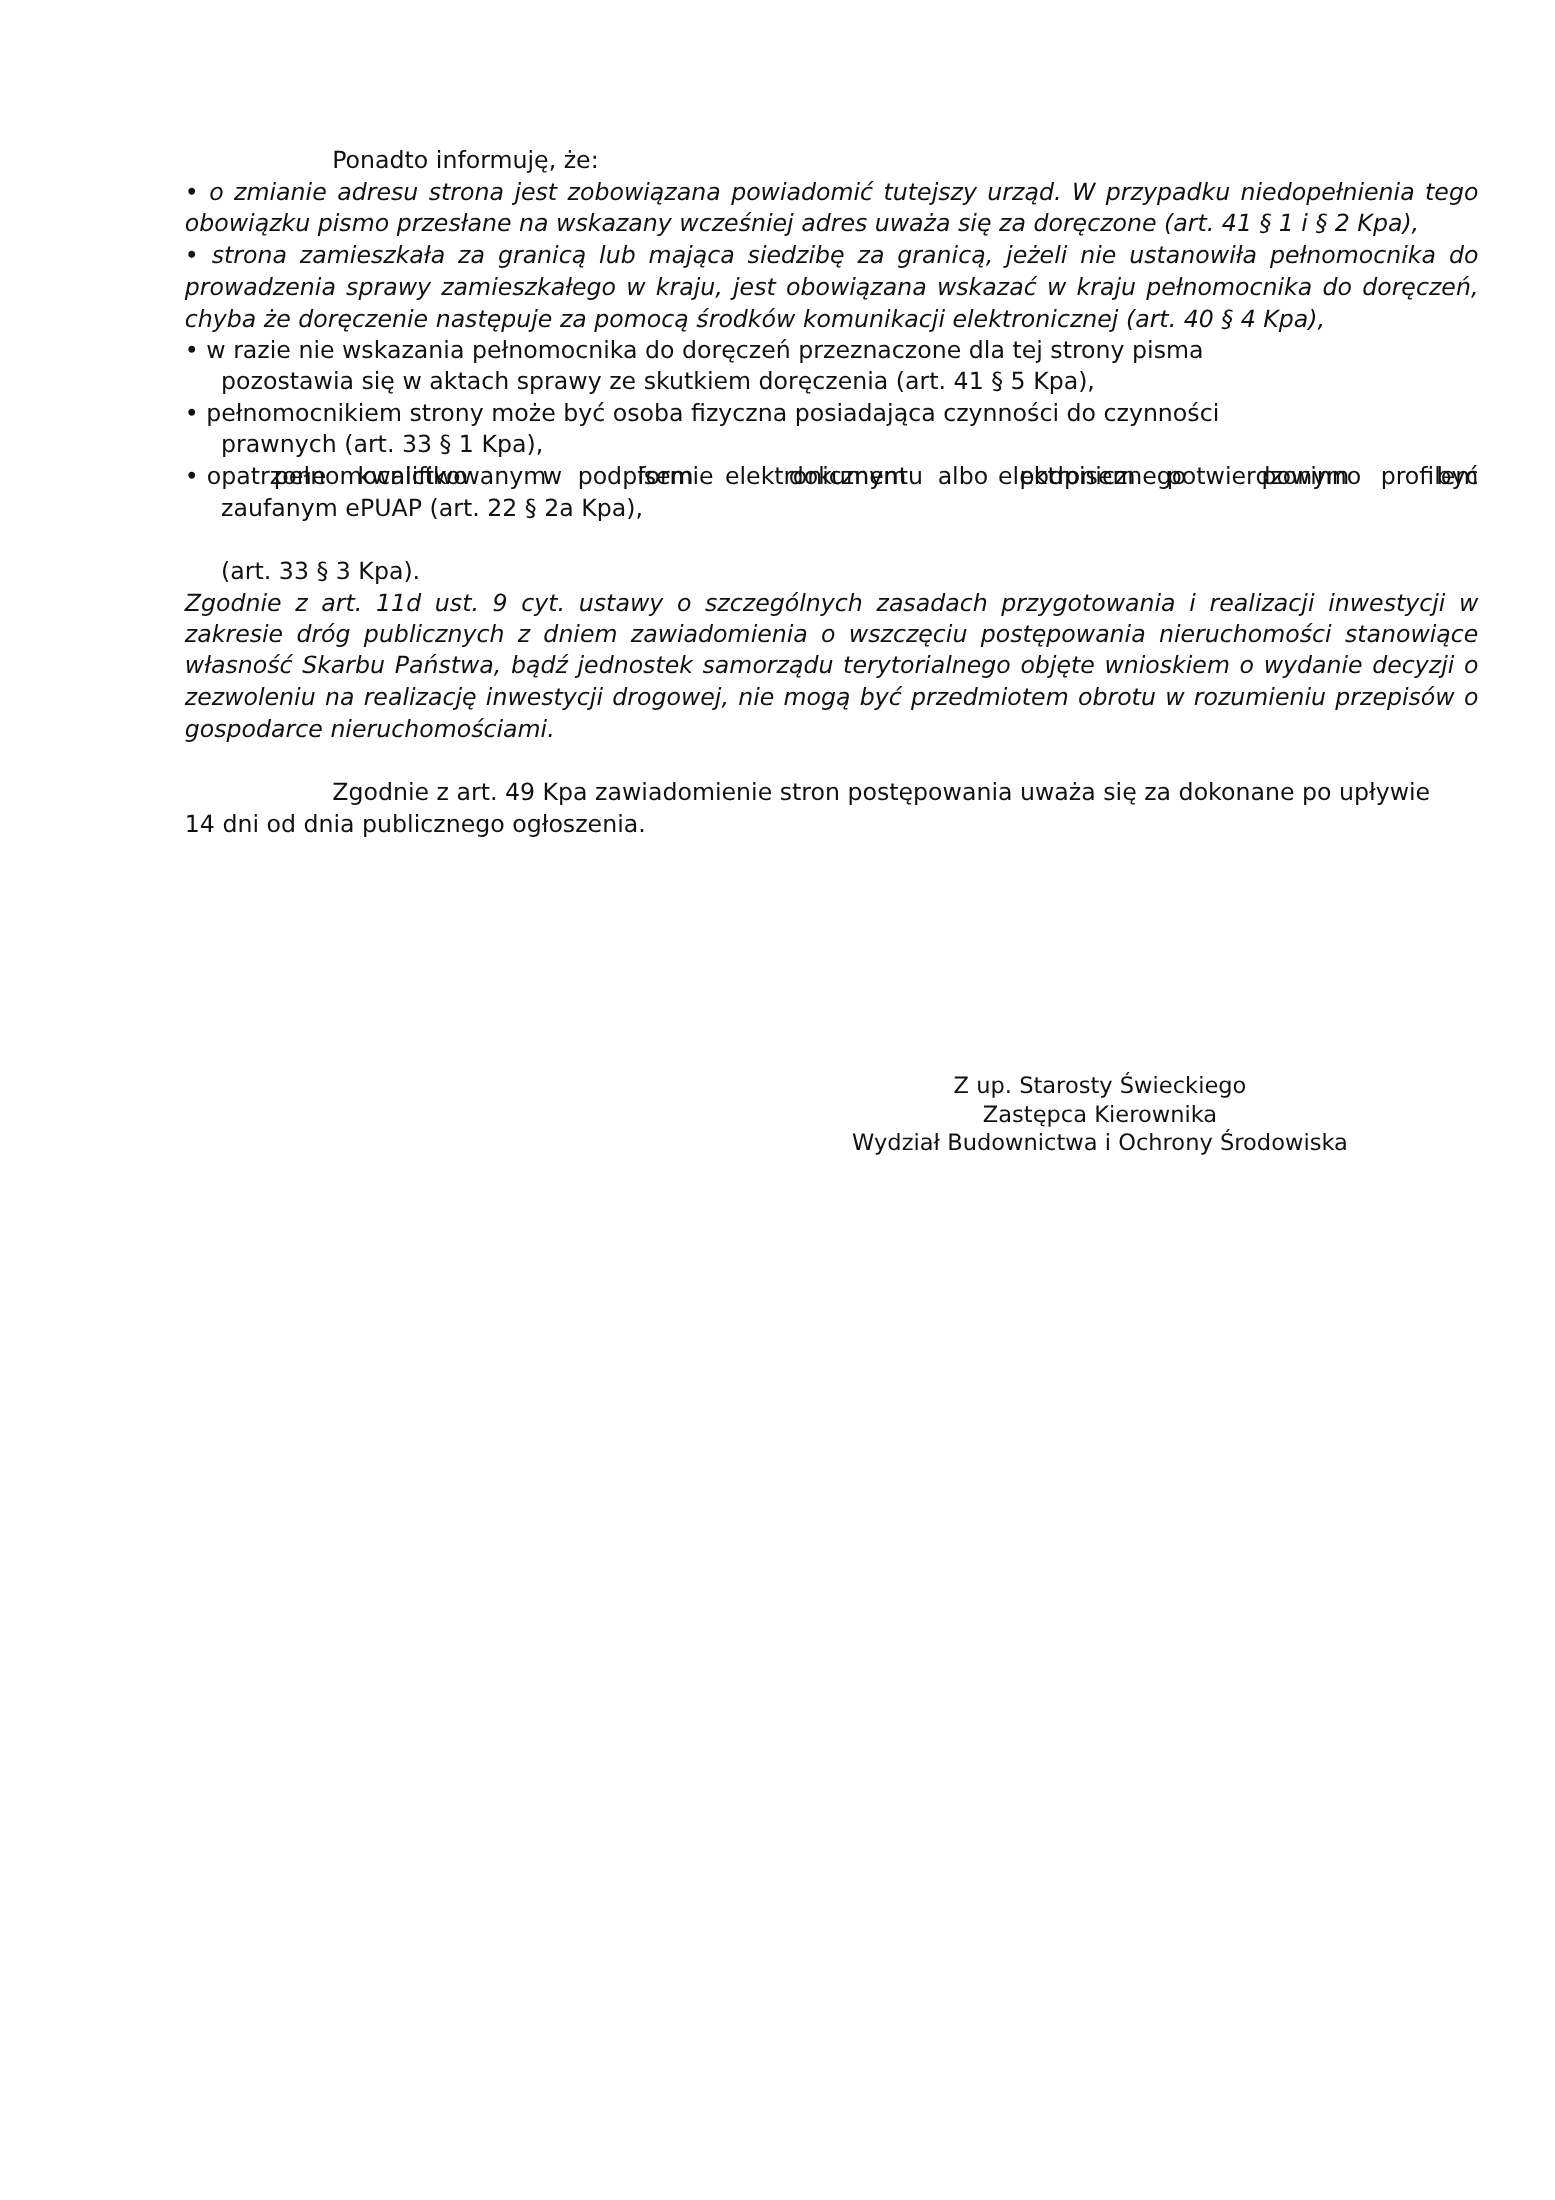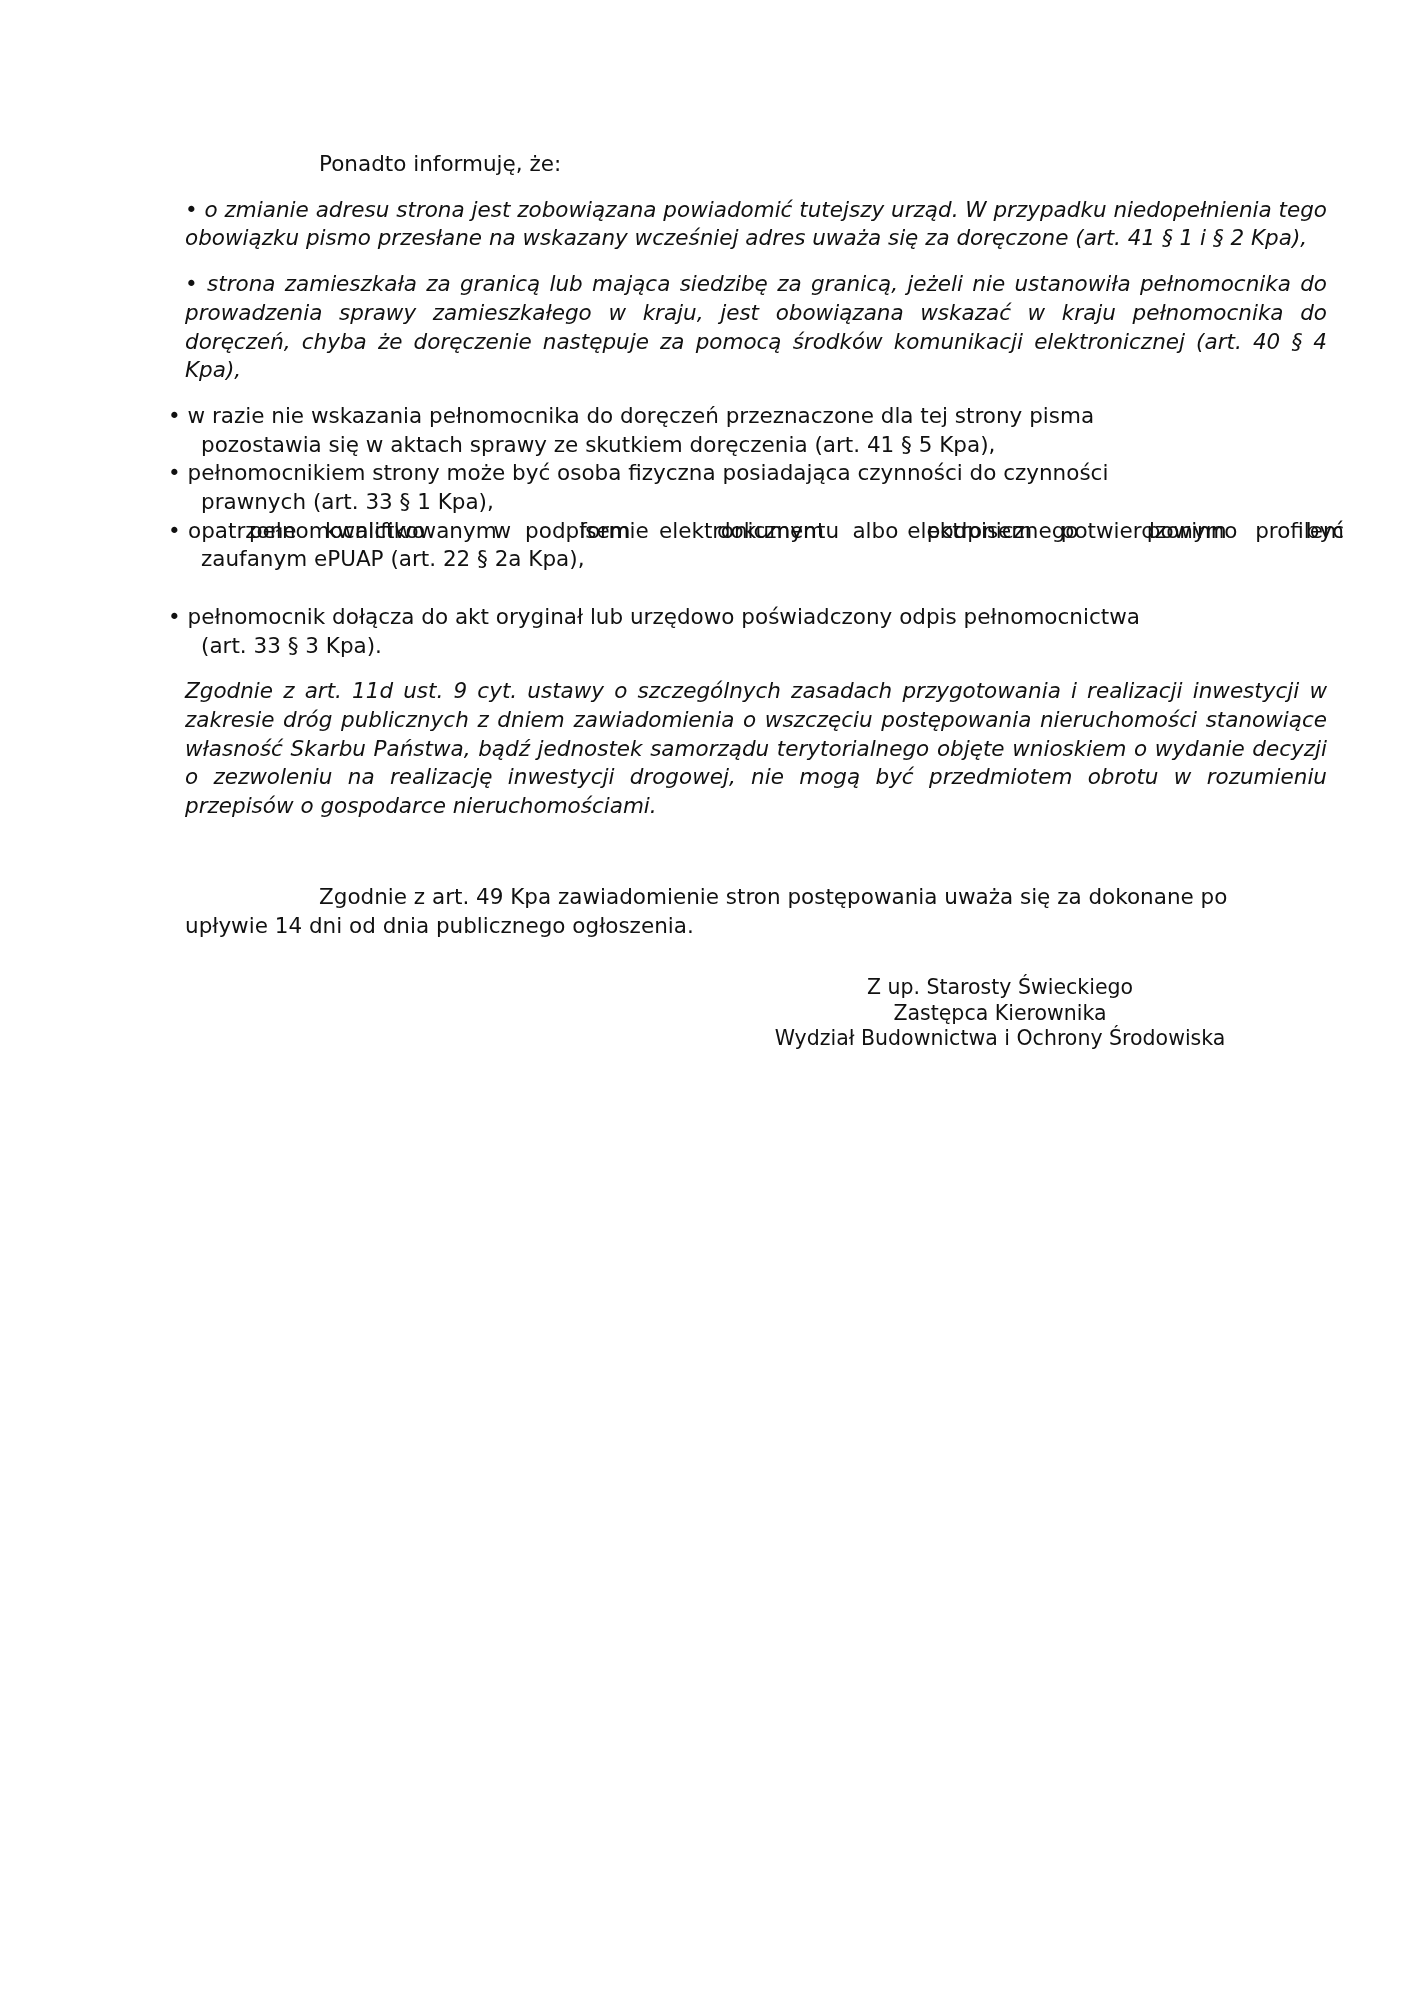--- a/index.html
+++ b/index.html
@@ -5,21 +5,21 @@
   html, body { margin: 0; padding: 0; background: #ffffff; }
   body { width: 1414px; height: 2000px; position: relative; overflow: hidden; }
   .page {
     position: absolute; left: 0; top: 0; width: 1414px; height: 2000px; background: #fff;
     font-family: "DejaVu Sans", sans-serif; color: #111; font-size: 21.5px;
   }
   .body-text {
     position: absolute; left: 168px; top: 133px; width: 1176px;
     line-height: 28.7px;
   }
-  .p { margin: 17px; }
+  .p { margin: 0; }
   .just { text-align: justify; text-align-last: left; font-style: italic; }
   .indent-first { text-indent: 134px; }
   .overlap { position: relative; height: 28.7px; white-space: nowrap; }
   .overlap .layer { position: absolute; left: 0; top: 0; width: 1176px; }
   .overlap .layer.a { text-align: justify; text-align-last: justify; }
   .overlap .layer.b { padding-left: 20px; width: 1156px; text-align: justify; text-align-last: justify; }
   .spacer { height: 28.7px; }
   .signature {
     position: absolute; left: 740px; top: 975px; width: 520px; text-align: center;
     line-height: 25.5px; font-size: 20.5px;
@@ -50,21 +50,20 @@
       <div class="overlap">
         <div class="layer a">• pełnomocnictwo w formie dokumentu elektronicznego powinno być</div>
         <div class="layer b">opatrzone kwalifikowanym podpisem elektronicznym albo podpisem potwierdzonym profilem</div>
       </div>
       <div style="padding-left:33px">zaufanym ePUAP (art. 22 § 2a Kpa),</div>
     </div>
 
     <div class="spacer"></div>
 
     <div>
-      <div>• pełnomocnik dołącza do akt oryginał lub urzędowo poświadczony odpis pełnomocnictwa</div>
       <div style="padding-left:33px">(art. 33 § 3 Kpa).</div>
     </div>
 
     <p class="p just">Zgodnie z art. 11d ust. 9 cyt. ustawy o szczególnych zasadach przygotowania i realizacji inwestycji w zakresie dróg publicznych z dniem zawiadomienia o wszczęciu postępowania nieruchomości stanowiące własność Skarbu Państwa, bądź jednostek samorządu terytorialnego objęte wnioskiem o wydanie decyzji o zezwoleniu na realizację inwestycji drogowej, nie mogą być przedmiotem obrotu w rozumieniu przepisów o gospodarce nieruchomościami.</p>
 
     <div class="spacer"></div>
 
     <p class="p indent-first" style="padding-right:30px">Zgodnie z art. 49 Kpa zawiadomienie stron postępowania uważa się za dokonane po upływie 14 dni od dnia publicznego ogłoszenia.</p>
   </div>
 

